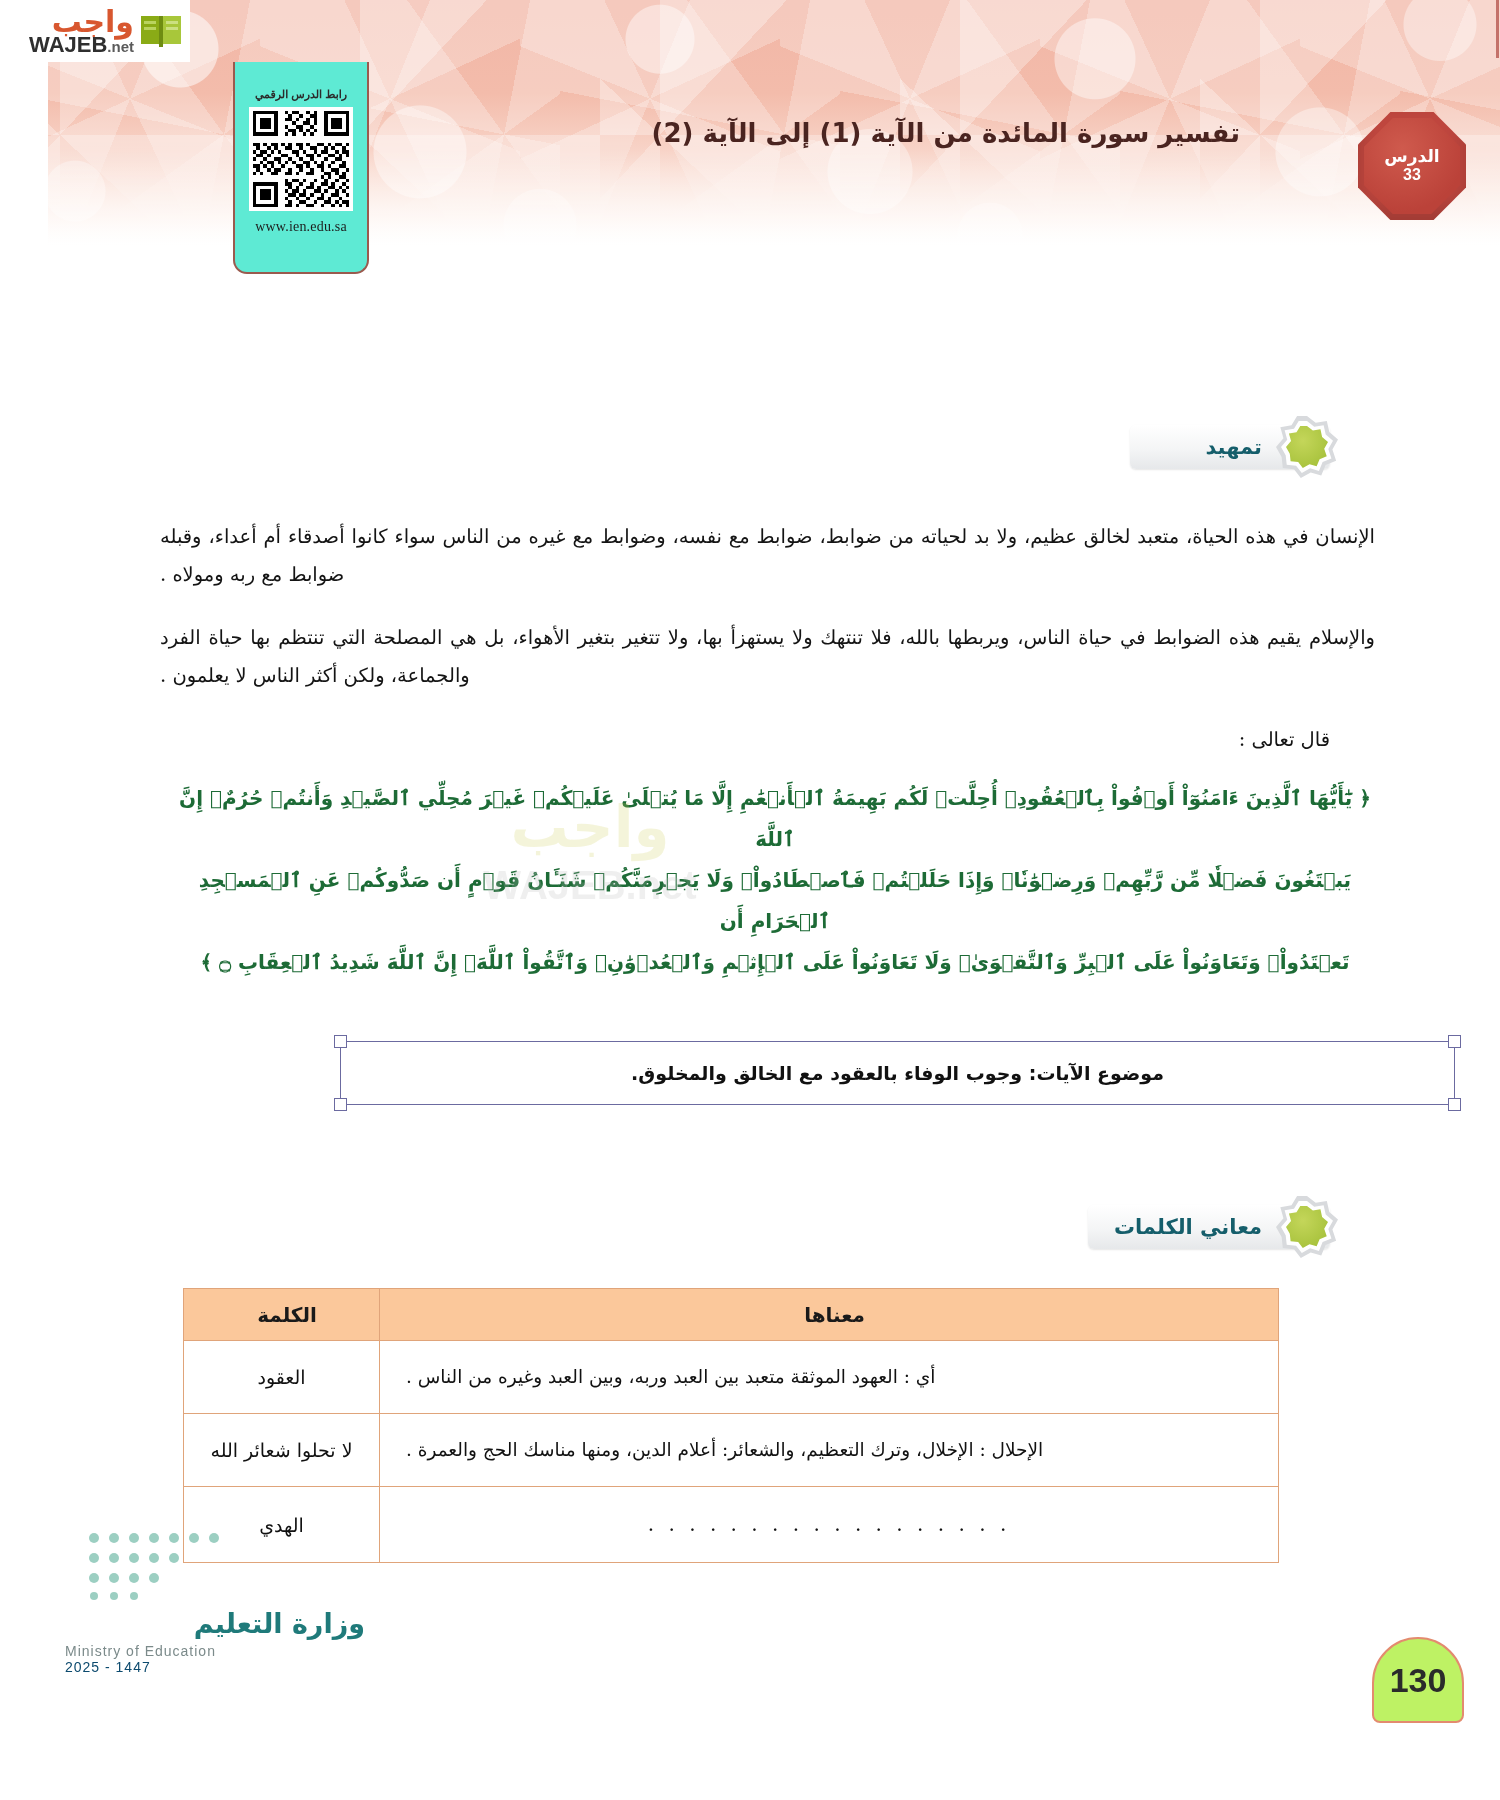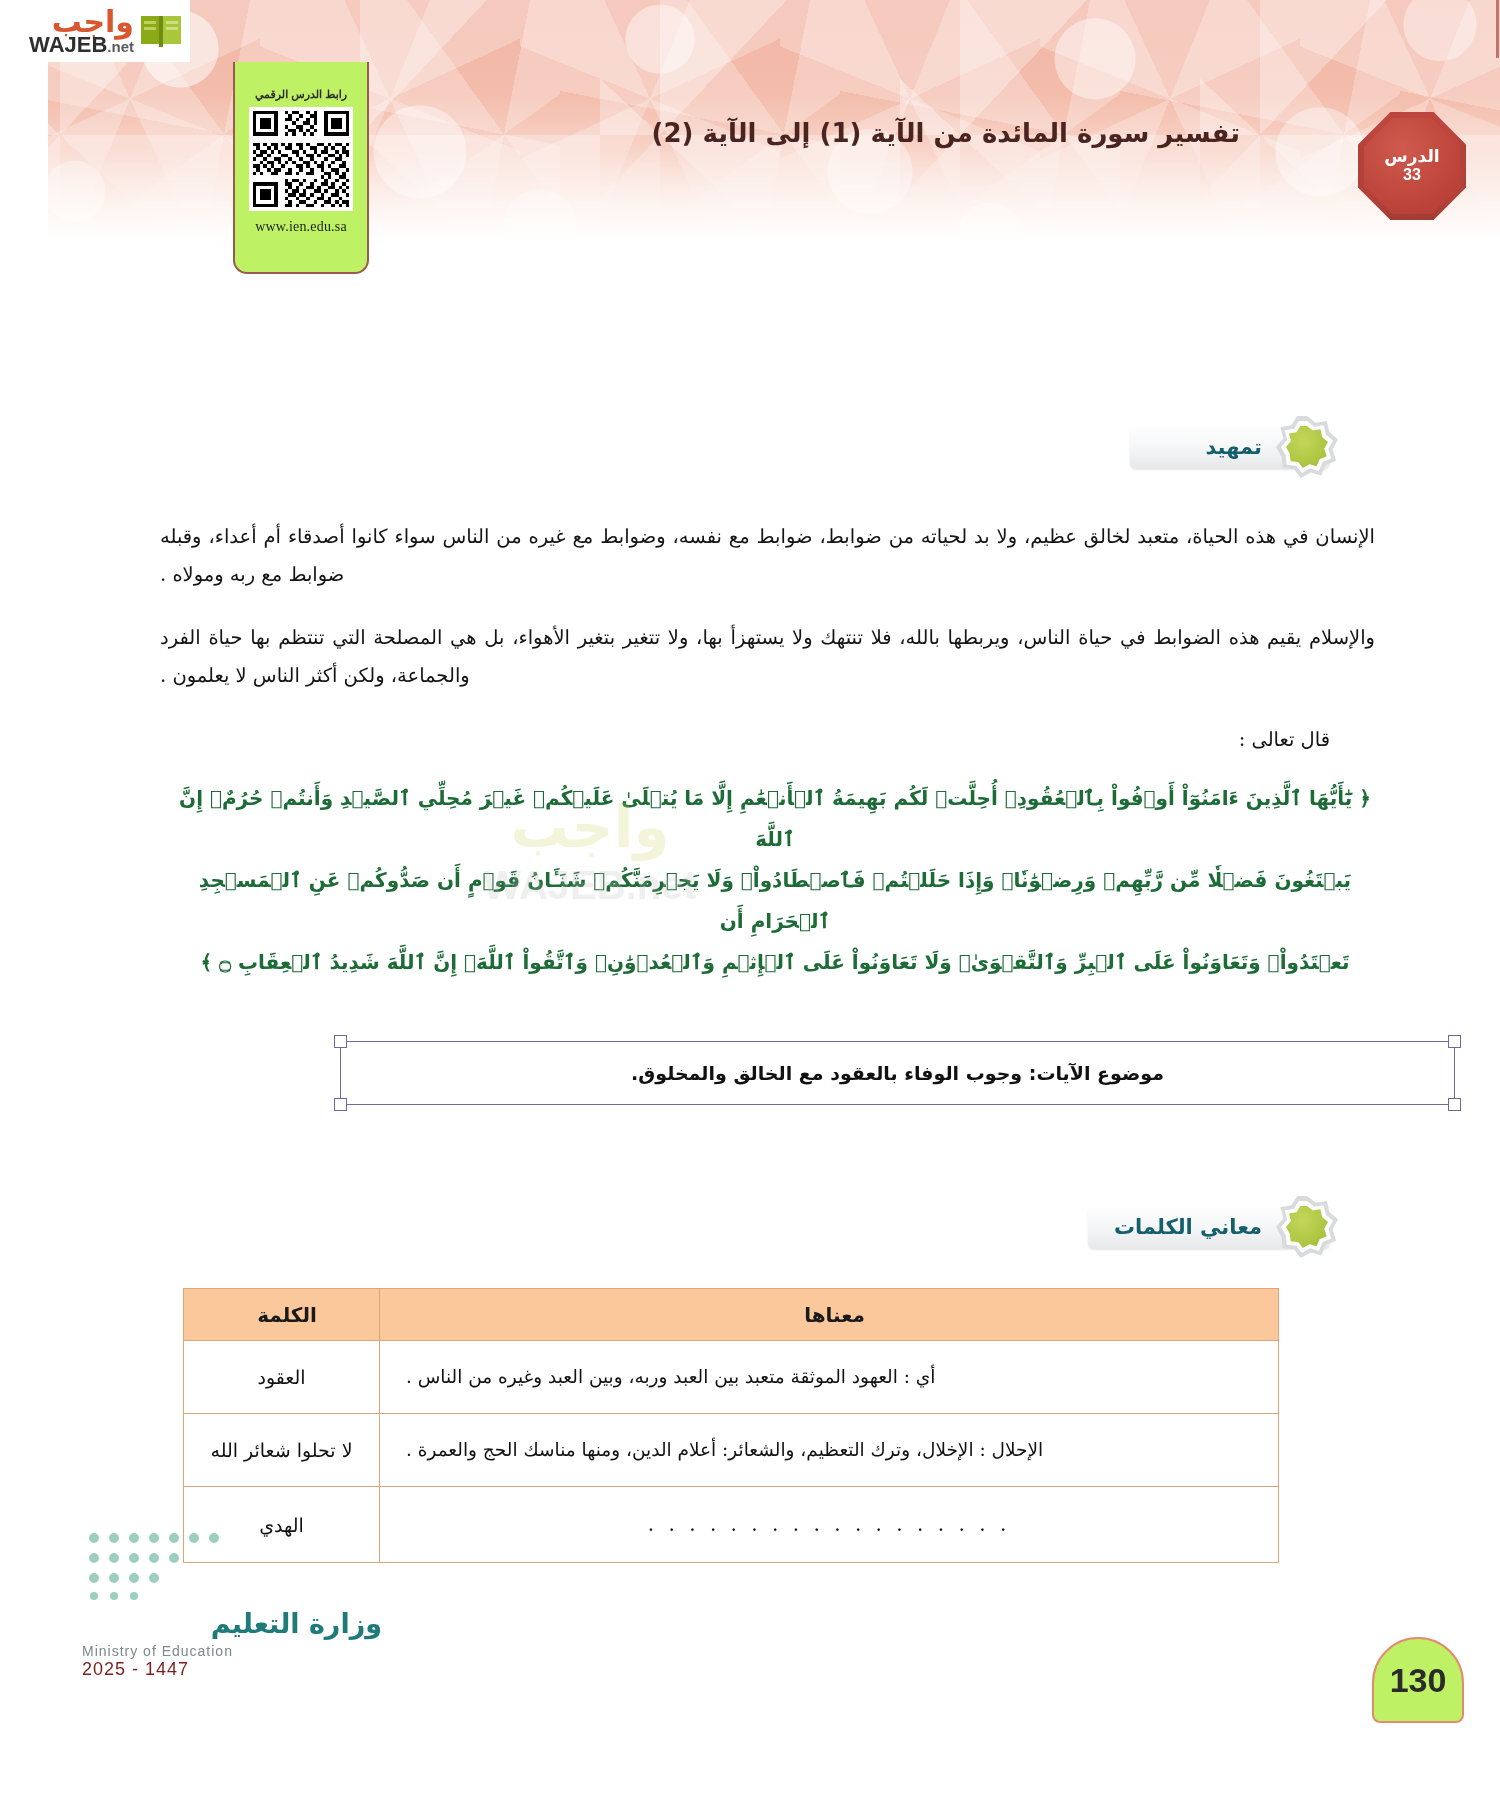--- a/index.html
+++ b/index.html
@@ -71,21 +71,21 @@
   .wm-logo .wm-en{
     font-family:"Liberation Sans", sans-serif;
     font-weight:bold; font-size:22px; color:#2f2f2f; margin-top:-3px;
   }
   .wm-logo .wm-en .net{ color:#5a5a5a; font-size:15px; }
   .wm-book{ width:46px; height:42px; position:relative; }
 
   
   .qr-card{
     position:absolute; left:233px; top:62px; width:136px; height:212px;
-    background:#bef264; border:2px solid #9a5a4e;
+    background:#5eead4; border:2px solid #9a5a4e;
     border-radius:0 0 14px 14px; border-top:none;
     z-index:20;
     display:flex; flex-direction:column; align-items:center;
     padding-top:26px;
   }
   .qr-card .qr-label{
     font-family:"Liberation Sans", sans-serif;
     font-size:11px; color:#2b2b2b; font-weight:bold; direction:rtl; margin-bottom:6px;
   }
   .qr-box{ width:104px; height:104px; background:#fff; position:relative; }
@@ -225,34 +225,34 @@
     font-size:19px; color:#111; padding:14px 8px;
   }
   .wtable td.meaning{
     text-align:justify; text-align-last:left;
     font-size:18.5px; color:#111; padding:18px 26px; line-height:1.95;
   }
   .wtable td.meaning.dots{ text-align:center; text-align-last:center; letter-spacing:4px; font-size:20px; }
 
   
   .moe{
-    position:absolute; left:82px; top:1608px; width:300px; height:120px;
+    position:absolute; left:65px; top:1608px; width:300px; height:120px;
     direction:rtl;
   }
   .moe .moe-ar{
     font-family:"DejaVu Sans", sans-serif; font-weight:bold;
     font-size:27px; color:#1f7a7a; letter-spacing:2px;
   }
   .moe .moe-en{
     font-family:"Liberation Sans", sans-serif; font-size:14px;
     color:#7b8a8a; letter-spacing:1px; margin-top:4px; direction:ltr; text-align:left;
   }
   .moe .moe-yr{
-    font-family:"Liberation Sans", sans-serif; font-size:18px;
-    color:#7f1d1d; letter-spacing:1px; direction:ltr; text-align:left;
+    font-family:"Liberation Sans", sans-serif; font-size:14px;
+    color:#0c4a6e; letter-spacing:1px; direction:ltr; text-align:left;
   }
   .dots-deco{ position:absolute; left:80px; top:1528px; width:168px; height:74px; }
 
   
   .pagenum{
     position:absolute; right:36px; top:1637px; width:92px; height:86px;
     background:#bef264; border:2px solid #e38b6f;
     border-radius:46px 46px 8px 8px;
     display:flex; align-items:center; justify-content:center;
     font-family:"Liberation Sans", sans-serif; font-weight:bold;

